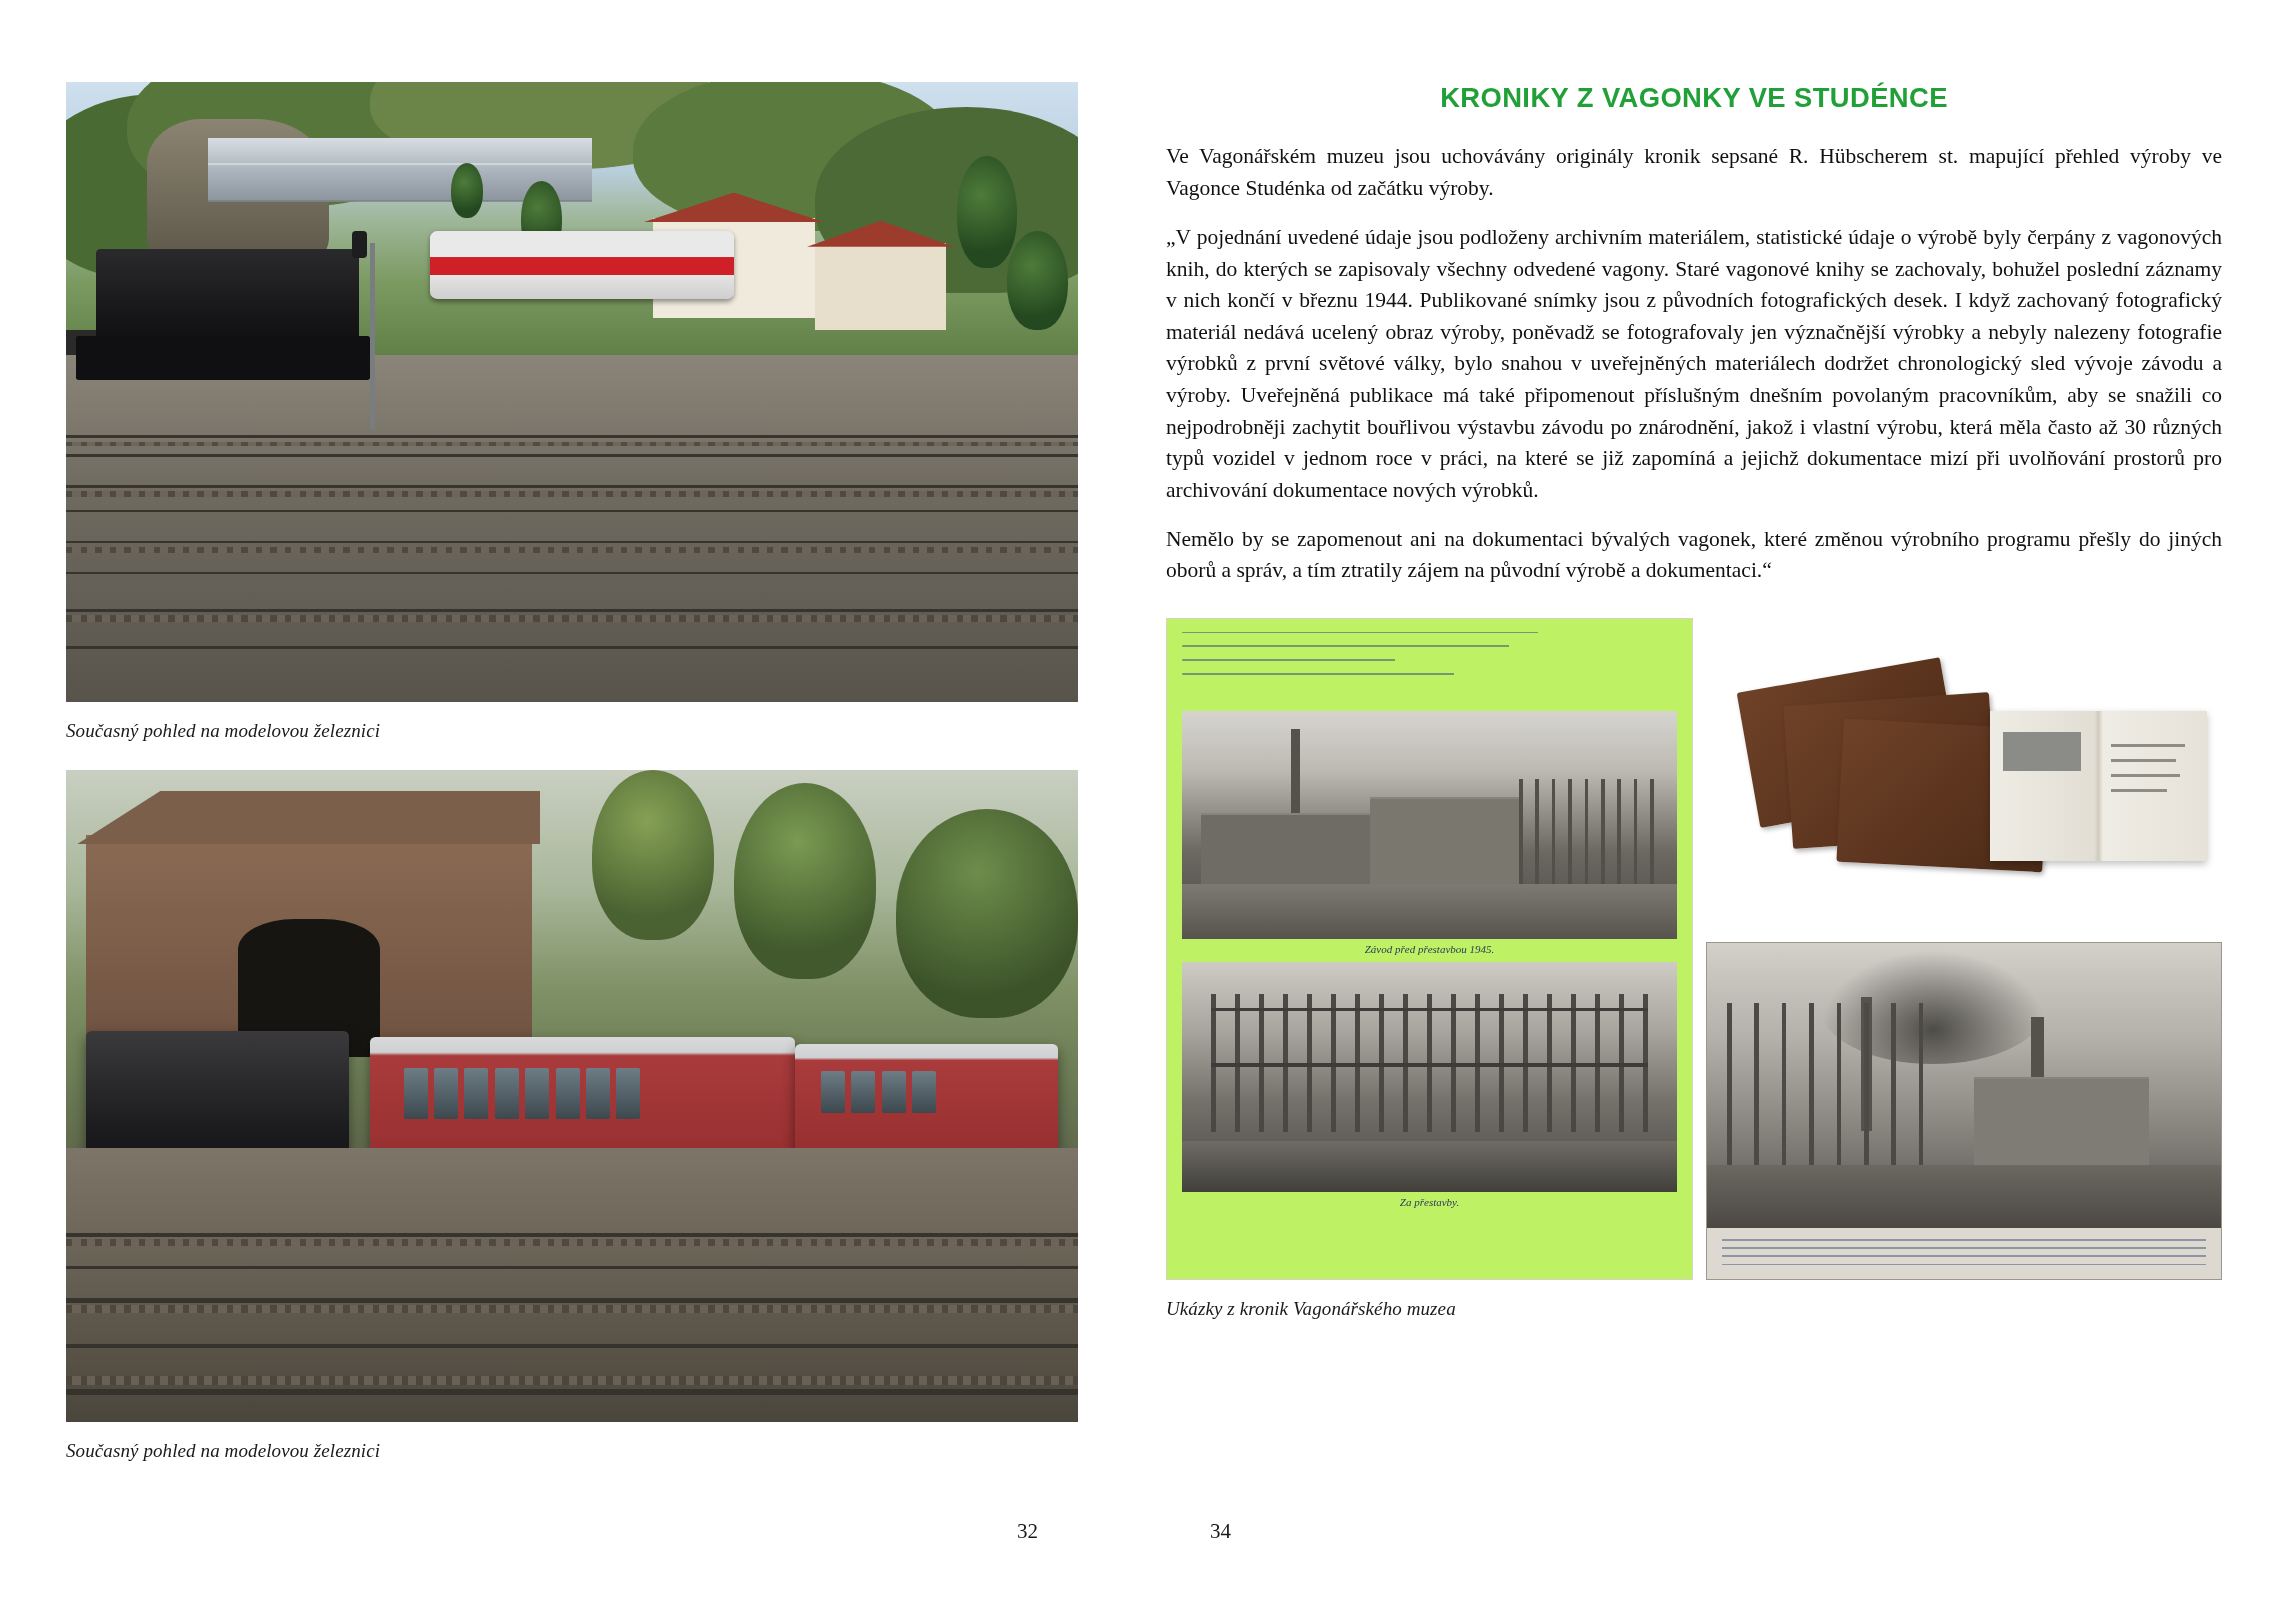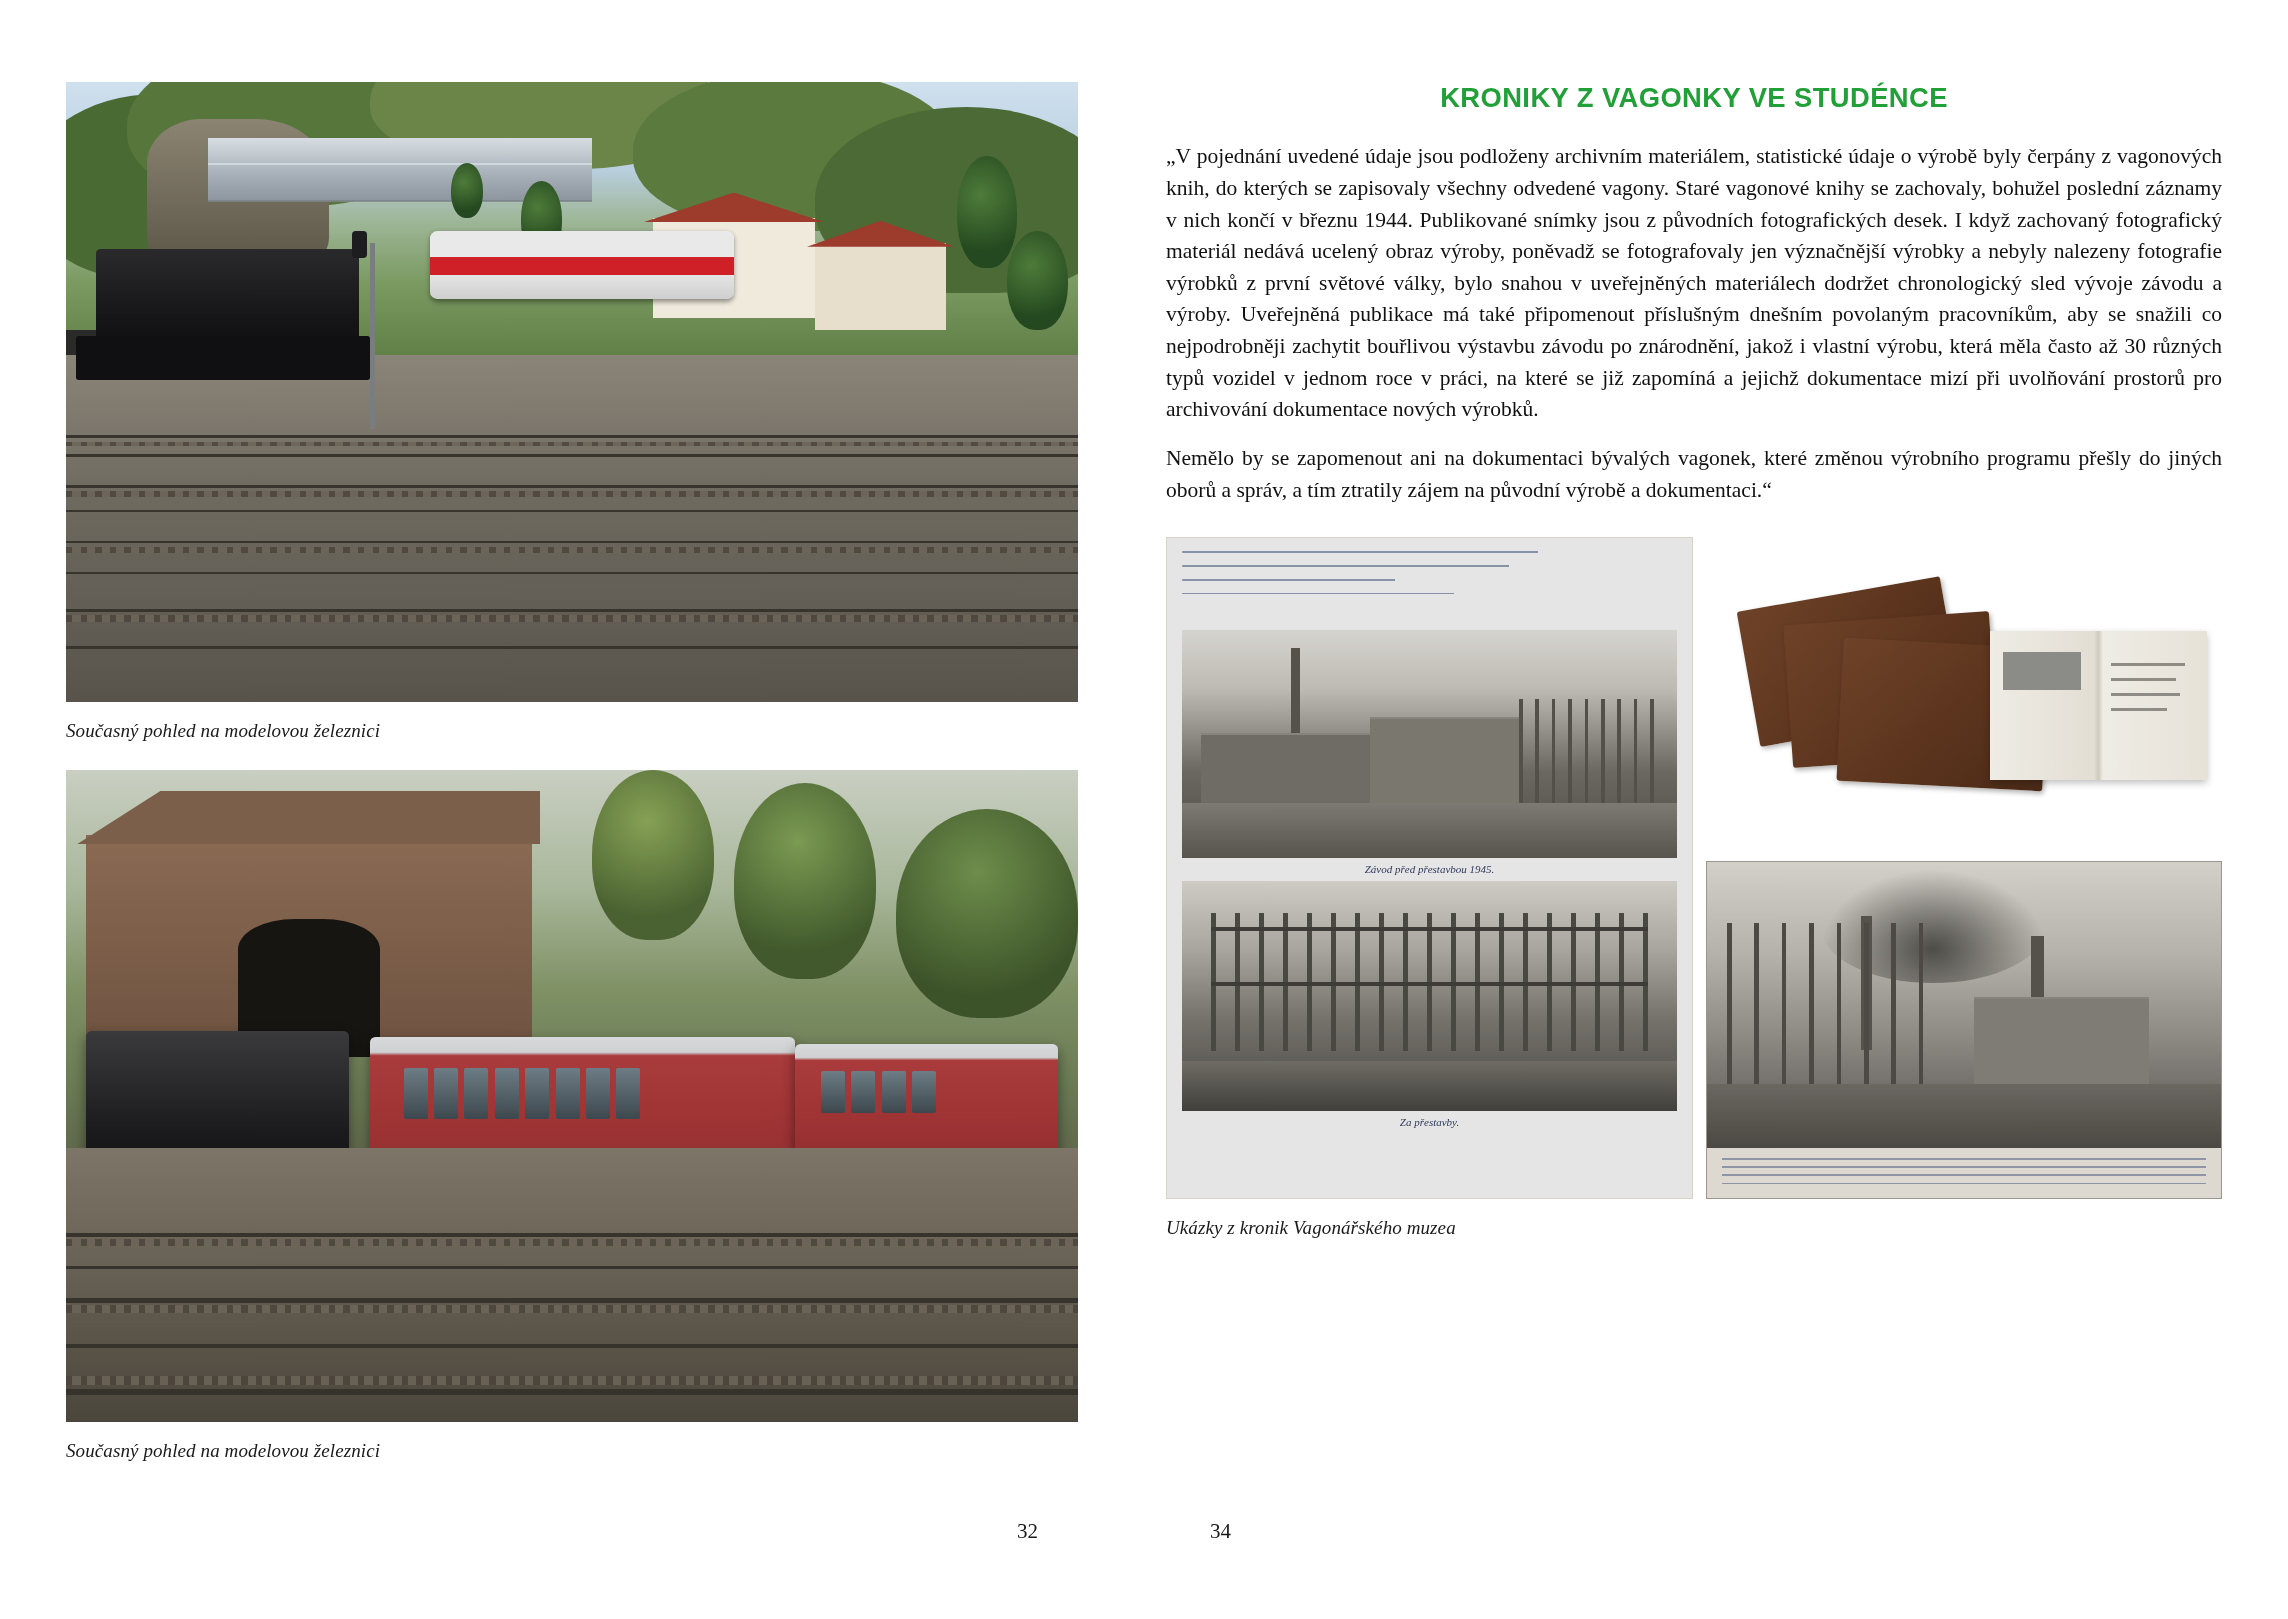--- a/index.html
+++ b/index.html
@@ -87,21 +87,21 @@
   .chron {
     margin-top: 31px;
   }
   .chron-grid {
     display: flex;
     gap: 12.8px;
     height: 662px;
   }
   .chron-left {
     width: 50.5%;
-    background: #e5e5e5;
+    background: #bef264;
     border: 0.9px solid #d8d3c6;
     box-sizing: border-box;
     padding: 12.8px 14.6px 9.1px 14.6px;
     position: relative;
     overflow: hidden;
   }
   .chron-right {
     width: 49.5%;
     display: flex;
     flex-direction: column;
@@ -413,20 +413,21 @@
       <div class="caption">Současný pohled na modelovou železnici</div>
     </div>
 
     <div class="folio folio-left">32</div>
   </div>
 
   <div class="page page-right">
 
     <h1 class="article-title">KRONIKY Z VAGONKY VE STUDÉNCE</h1>
 
+    <p class="para">Ve Vagonářském muzeu jsou uchovávány originály kronik sepsané R. Hübscherem st. mapující přehled výroby ve Vagonce Studénka od začátku výroby.</p>
     <p class="para italic">„V pojednání uvedené údaje jsou podloženy archivním materiálem, statistické údaje o výrobě byly čerpány z vagonových knih, do kterých se zapisovaly všechny odvedené vagony. Staré vagonové knihy se zachovaly, bohužel poslední záznamy v nich končí v březnu 1944. Publikované snímky jsou z původních fotografických desek. I když zachovaný fotografický materiál nedává ucelený obraz výroby, poněvadž se fotografovaly jen význačnější výrobky a nebyly nalezeny fotografie výrobků z první světové války, bylo snahou v uveřejněných materiálech dodržet chronologický sled vývoje závodu a výroby. Uveřejněná publikace má také připomenout příslušným dnešním povolaným pracovníkům, aby se snažili co nejpodrobněji zachytit bouřlivou výstavbu závodu po znárodnění, jakož i vlastní výrobu, která měla často až 30 různých typů vozidel v jednom roce v práci, na které se již zapomíná a jejichž dokumentace mizí při uvolňování prostorů pro archivování dokumentace nových výrobků.</p>
     <p class="para italic">Nemělo by se zapomenout ani na dokumentaci bývalých vagonek, které změnou výrobního programu přešly do jiných oborů a správ, a tím ztratily zájem na původní výrobě a dokumentaci.“</p>
 
     <div class="chron">
       <div class="chron-grid">
 
         <div class="chron-left">
           <div class="hand-lines">
             <i></i>
               <i></i>

